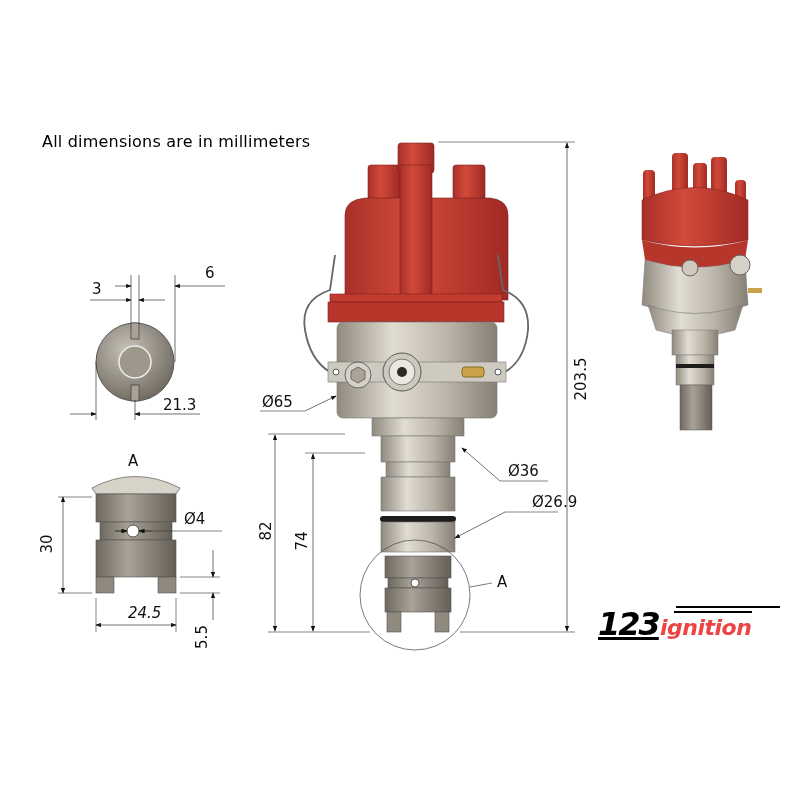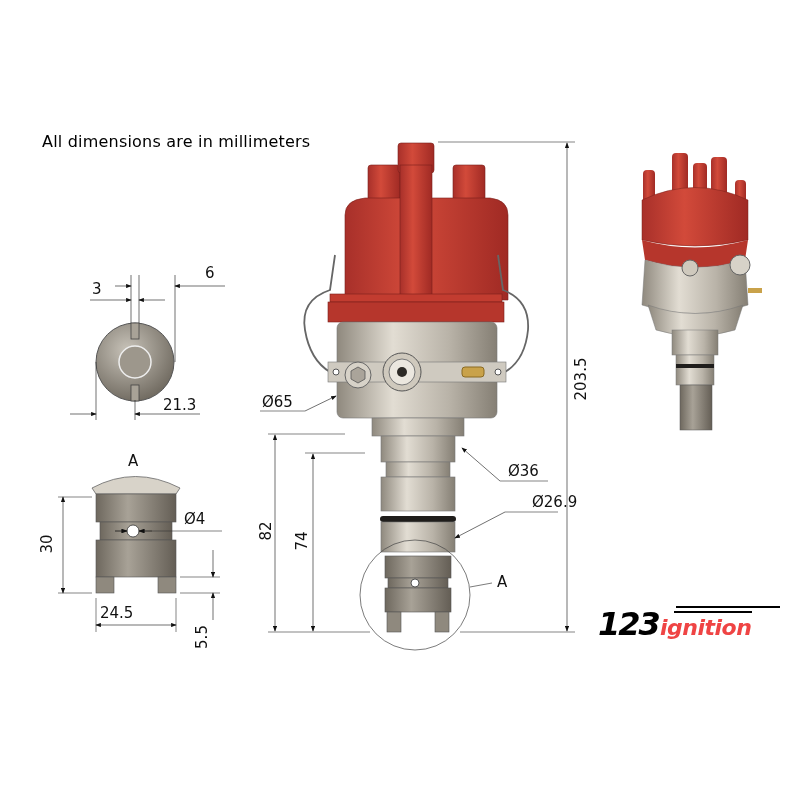--- a/index.html
+++ b/index.html
@@ -2,21 +2,21 @@
 <html><head>
 <meta charset="utf-8">
 <style>
   html, body { margin: 0; padding: 0; background: #ffffff; }
   body { width: 800px; height: 800px; position: relative; overflow: hidden; font-family: "DejaVu Sans", sans-serif; }
   .note { position: absolute; left: 42px; top: 132px; font-size: 16px; color: #000000; letter-spacing: 0.2px; }
   .dim { position: absolute; font-size: 15px; color: #111; }
   .vert { transform: rotate(-90deg); transform-origin: center; }
   svg.draw { position: absolute; left: 0; top: 0; }
   .logo { position: absolute; left: 598px; top: 605px; width: 185px; height: 40px; }
-  .logo-num { position: absolute; left: 0; top: 0; font-family: "DejaVu Sans", sans-serif; font-weight: bold; font-style: italic; font-size: 32px; color: #000; letter-spacing: -2px; }
+  .logo-num { position: absolute; left: 0; top: 0; font-family: "DejaVu Sans", sans-serif; font-weight: bold; font-style: italic; font-size: 32px; color: #000; letter-spacing: -2px; text-decoration: underline; }
   .logo-word { position: absolute; left: 62px; top: 10px; font-family: "DejaVu Sans", sans-serif; font-weight: bold; font-style: italic; font-size: 22px; color: #ef4444; letter-spacing: -0.5px; }
 </style>
 </head>
 <body>
 
 <div class="note">All dimensions are in millimeters</div>
 
 <svg class="draw" width="800" height="800" viewBox="0 0 800 800">
   <defs>
     <linearGradient id="metal" x1="0" x2="1" y1="0" y2="0">
@@ -173,21 +173,21 @@
   </g>
 </svg>
 
 <div class="dim" style="left:92px;top:280px;">3</div>
 <div class="dim" style="left:205px;top:264px;">6</div>
 <div class="dim" style="left:163px;top:396px;">21.3</div>
 
 <div class="dim" style="left:128px;top:452px;">A</div>
 <div class="dim vert" style="left:37px;top:535px;">30</div>
 <div class="dim" style="left:184px;top:510px;">Ø4</div>
-<div class="dim" style="left:100px;top:604px;">24.5</div>
+<div class="dim" style="left:128px;top:604px;font-style:italic;">24.5</div>
 <div class="dim vert" style="left:190px;top:628px;">5.5</div>
 
 <div class="dim vert" style="left:560px;top:370px;">203.5</div>
 <div class="dim" style="left:262px;top:393px;">Ø65</div>
 <div class="dim" style="left:508px;top:462px;">Ø36</div>
 <div class="dim" style="left:508px;top:493px;margin-left:24px;">Ø26.9</div>
 <div class="dim vert" style="left:256px;top:522px;">82</div>
 <div class="dim vert" style="left:292px;top:532px;">74</div>
 <div class="dim" style="left:497px;top:573px;">A</div>
 

